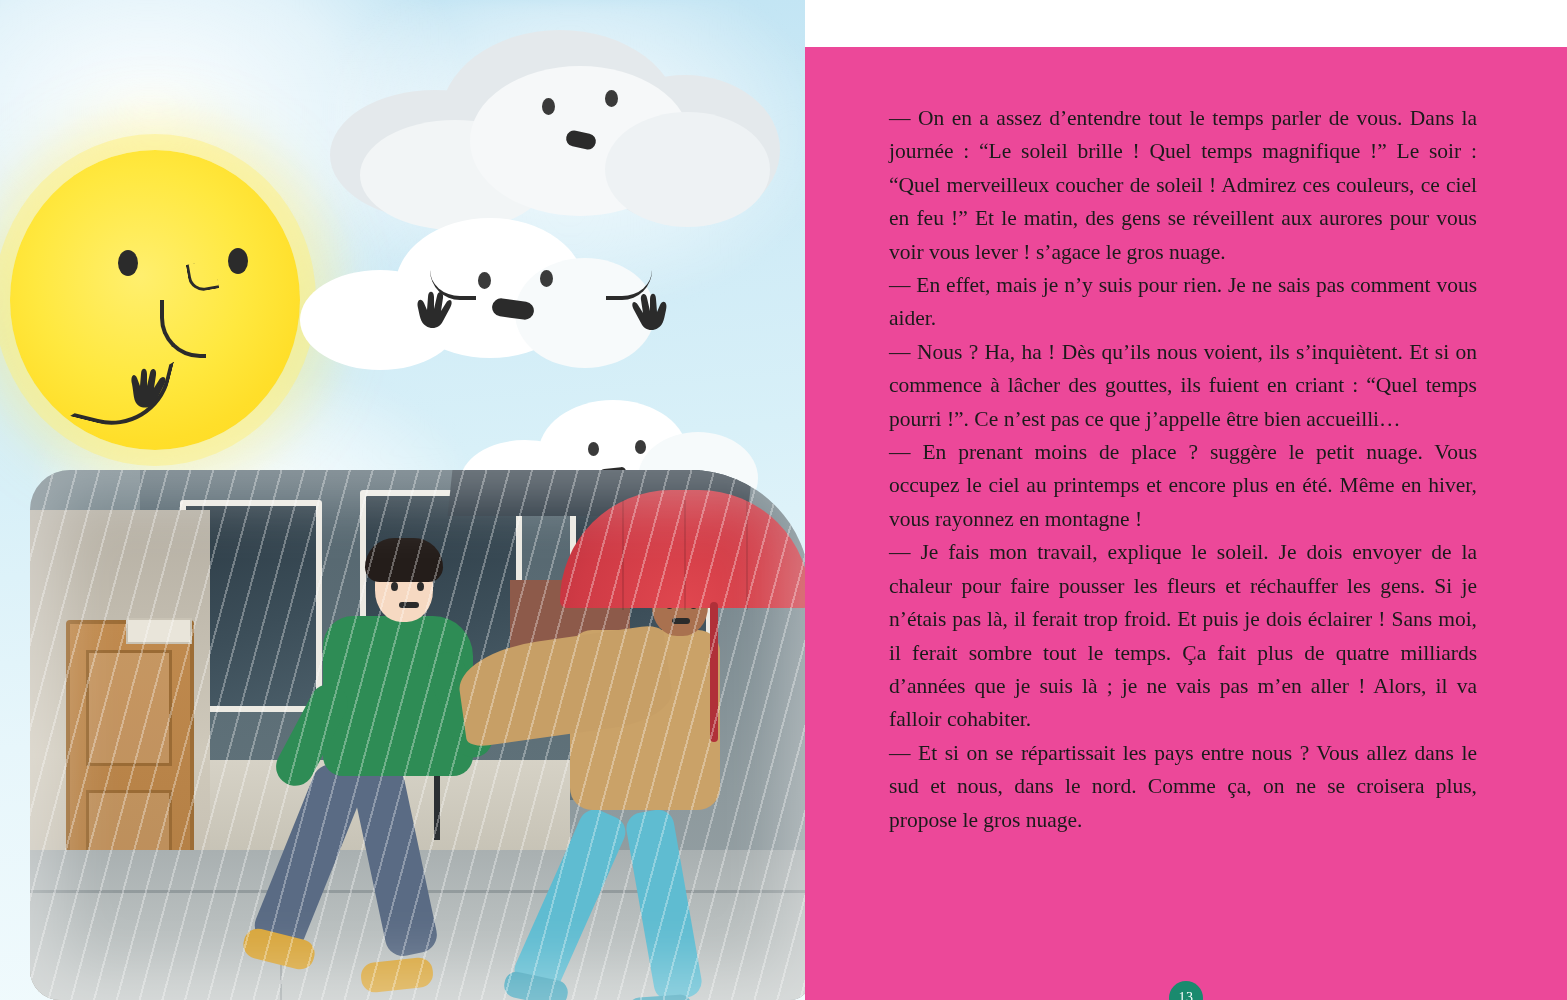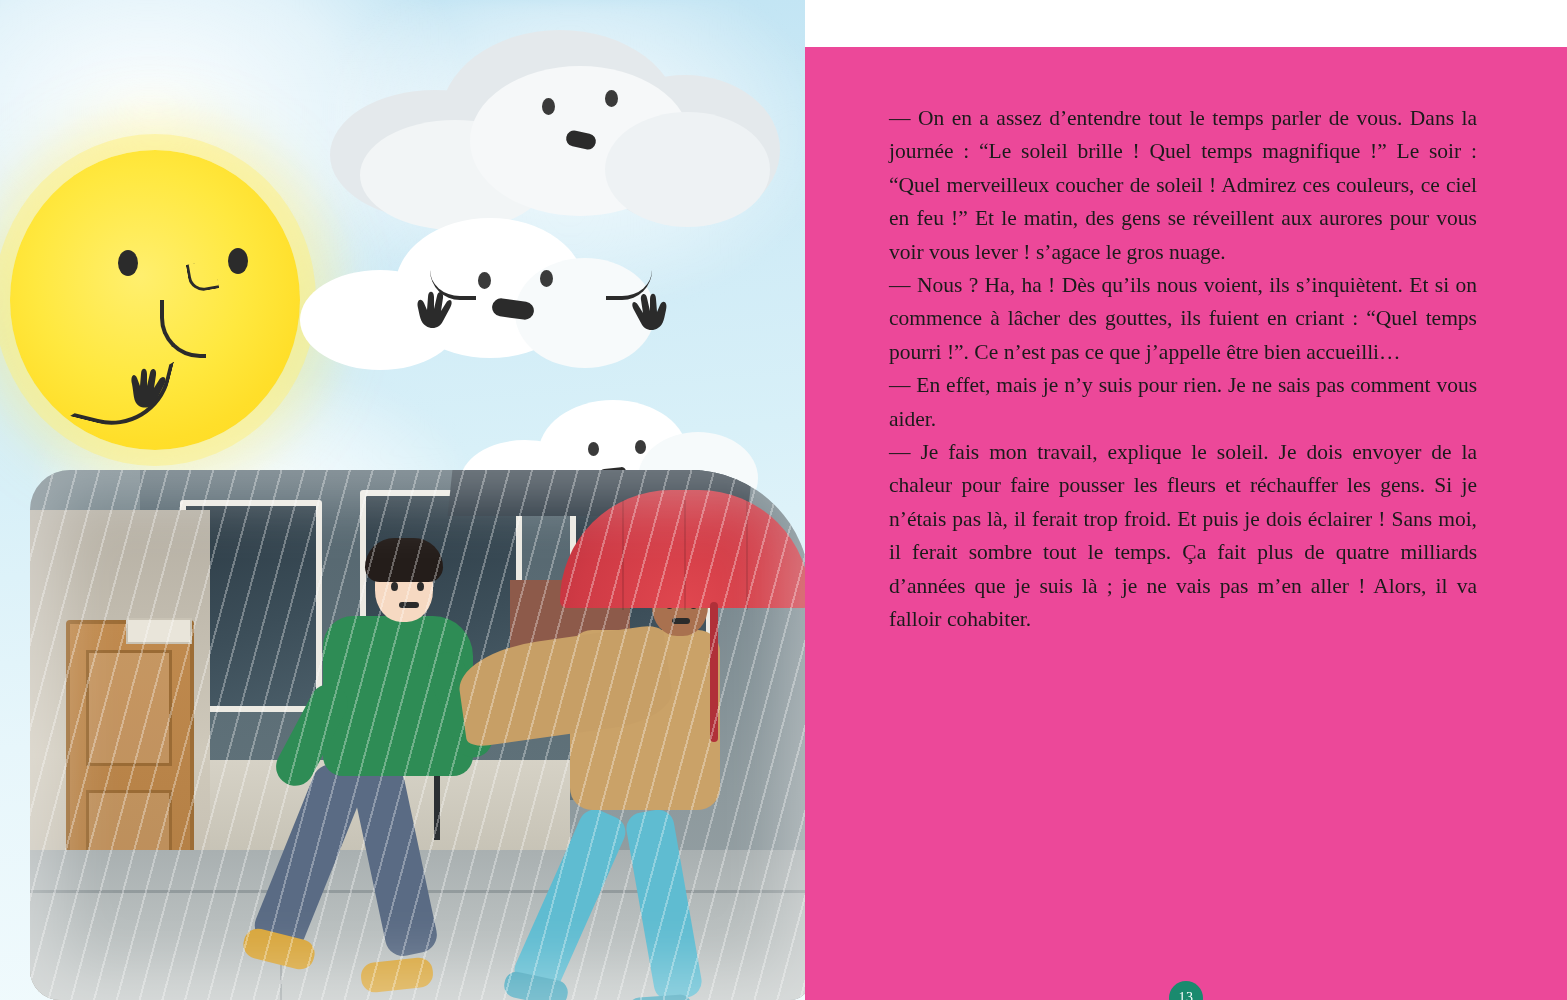--- a/index.html
+++ b/index.html
@@ -395,20 +395,22 @@
         <div class="rain-layer"></div>
         <div class="scene-fade"></div>
       </div>
 
     </div>
   </div>
 
   <div class="page-right">
     <div class="text-column">
       <p>— On en a assez d’entendre tout le temps parler de vous. Dans la journée : “Le soleil brille ! Quel temps magnifique !” Le soir : “Quel merveilleux coucher de soleil ! Admirez ces couleurs, ce ciel en feu !” Et le matin, des gens se réveillent aux aurores pour vous voir vous lever ! s’agace le gros nuage.</p>
+      <p>— En effet, mais je n’y suis pour rien. Je ne sais pas comment vous aider.</p>
       <p>— Nous ? Ha, ha ! Dès qu’ils nous voient, ils s’inquiètent. Et si on commence à lâcher des gouttes, ils fuient en criant : “Quel temps pourri !”. Ce n’est pas ce que j’appelle être bien accueilli…</p>
-      <p>— En effet, mais je n’y suis pour rien. Je ne sais pas comment vous aider.</p>
+      <p>— En prenant moins de place ? suggère le petit nuage. Vous occupez le ciel au printemps et encore plus en été. Même en hiver, vous rayonnez en montagne !</p>
       <p>— Je fais mon travail, explique le soleil. Je dois envoyer de la chaleur pour faire pousser les fleurs et réchauffer les gens. Si je n’étais pas là, il ferait trop froid. Et puis je dois éclairer ! Sans moi, il ferait sombre tout le temps. Ça fait plus de quatre milliards d’années que je suis là ; je ne vais pas m’en aller ! Alors, il va falloir cohabiter.</p>
+      <p>— Et si on se répartissait les pays entre nous ? Vous allez dans le sud et nous, dans le nord. Comme ça, on ne se croisera plus, propose le gros nuage.</p>
     </div>
     <div class="page-number">13</div>
   </div>
 
 </div>
 
 </body></html>

